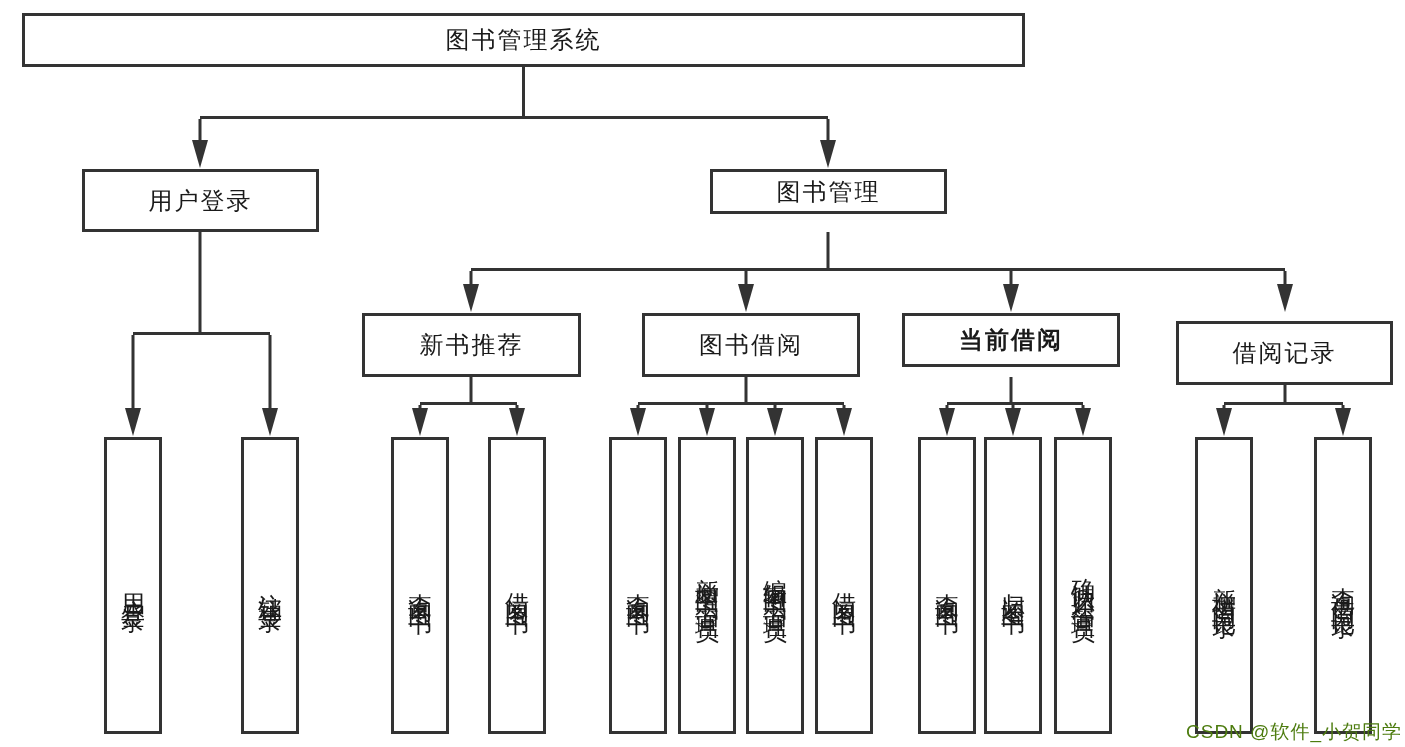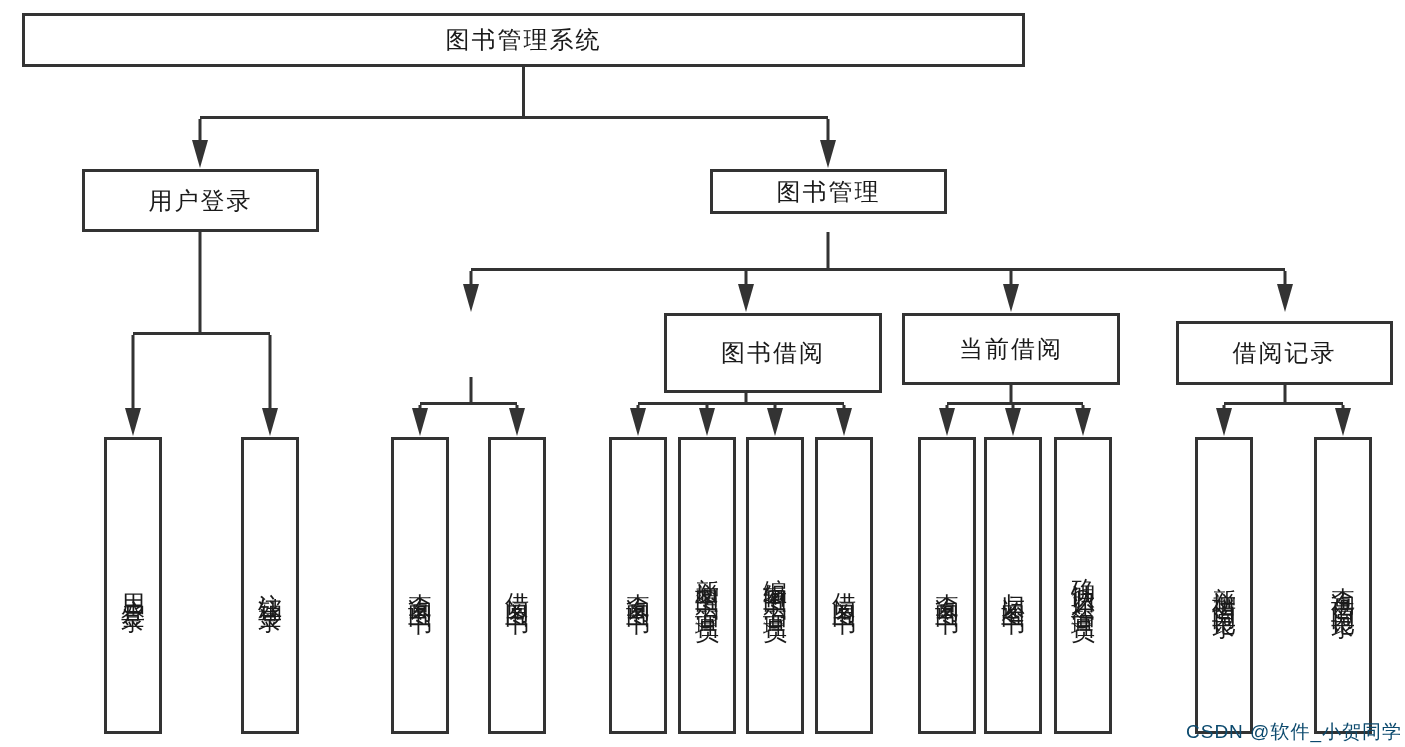--- a/index.html
+++ b/index.html
@@ -12,21 +12,21 @@
     position:absolute;box-sizing:border-box;border:3px solid #333333;background:#ffffff;
     display:flex;align-items:center;justify-content:center;color:#1a1a1a;
   }
   .h{font-size:24px;letter-spacing:2px;white-space:nowrap;}
   .v .vt{
     writing-mode:vertical-rl;text-orientation:mixed;
     font-size:24px;letter-spacing:6px;line-height:1;
   }
   .watermark{
     position:absolute;left:1186px;top:719px;z-index:5;
-    font-size:19px;letter-spacing:1px;color:#0c4a6e;white-space:nowrap;
+    font-size:19px;letter-spacing:1px;color:#4d7c0f;white-space:nowrap;
   }
 </style>
 </head>
 <body>
 
 <div class="stage">
 
   <svg class="wires" viewBox="0 0 1405 747">
     <g stroke="#333333" stroke-width="3" fill="none">
       <path d="M523.5 67 V119 M200 117.5 H828 M200 119 V142 M828 119 V142"></path>
@@ -74,24 +74,27 @@
     <span>图书管理系统</span>
   </div>
 
   <div class="box h" style="left:82px;top:169px;width:237px;height:63px;">
     <span>用户登录</span>
   </div>
   <div class="box h" style="left:710px;top:169px;width:237px;height:45px;">
     <span>图书管理</span>
   </div>
 
-  <div class="box h" style="left:664px;top:313px;width:218px;height:80px;">
+  <div class="box h" style="left:362px;top:313px;width:219px;height:64px;">
+    <span>新书推荐</span>
+  </div>
+  <div class="box h" style="left:642px;top:313px;width:218px;height:64px;">
     <span>图书借阅</span>
   </div>
-  <div class="box h" style="left:902px;top:313px;width:218px;height:72px;">
+  <div class="box h" style="left:902px;top:313px;width:218px;height:54px;font-weight:bold;">
     <span>当前借阅</span>
   </div>
   <div class="box h" style="left:1176px;top:313px;width:217px;height:64px;margin-top:8px;">
     <span>借阅记录</span>
   </div>
 
   <div class="box v" style="left:104px;top:437px;width:58px;height:297px;">
     <span class="vt">用户登录</span>
   </div>
   <div class="box v" style="left:241px;top:437px;width:58px;height:297px;">

